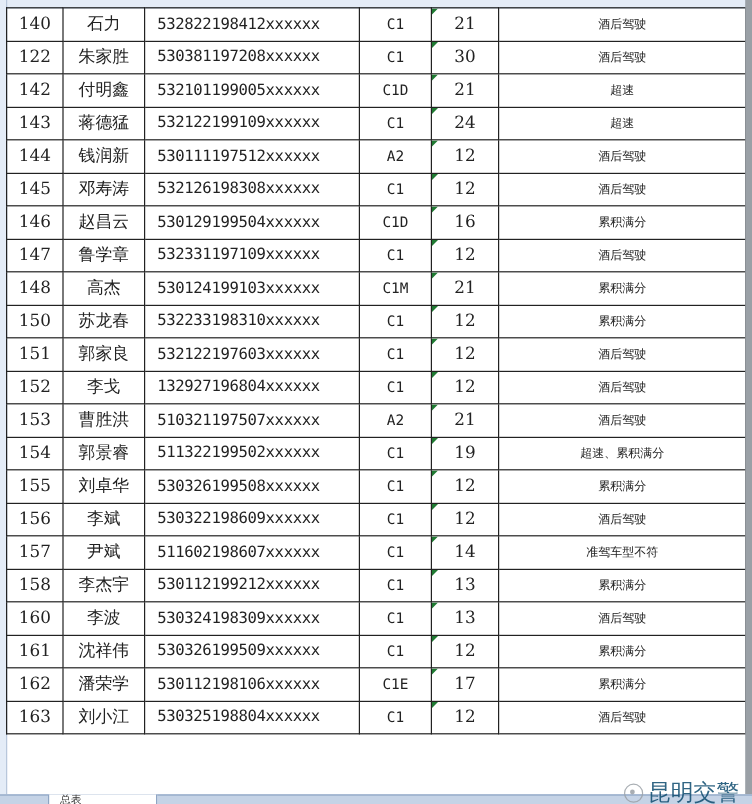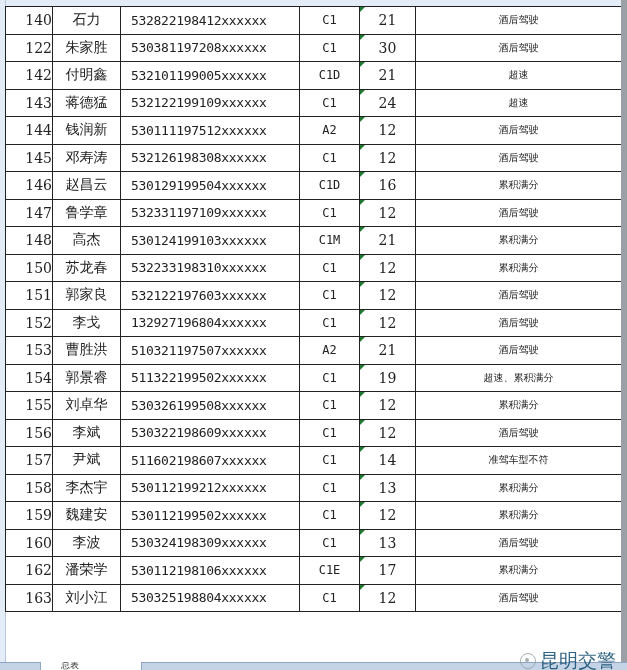--- a/index.html
+++ b/index.html
@@ -24,43 +24,43 @@
     position:absolute; left:5px; top:6px;
     border-collapse:collapse; table-layout:fixed;
     width:617px;
   }
   td {
     height:26.5px; padding:0; text-align:center; vertical-align:middle;
     font-size:14px; color:#222; white-space:nowrap; overflow:hidden;
     border:1px solid #222;
     position:relative;
   }
-  td.no { width:46px;text-align:right; }
+  td.no { width:46px; }
   td.name { width:67px; font-family:"DejaVu Sans", sans-serif; font-size:14px; }
   td.id { width:168px; font-family:"DejaVu Sans Mono", "Liberation Mono", monospace; font-size:13px; text-align:left; padding-left:10px; letter-spacing:-0.3px; }
   td.lic { width:59px; font-family:"DejaVu Sans Mono", monospace; font-size:12px; }
   td.pts { width:55px; }
   td.pts::before {
     content:""; position:absolute; left:0; top:0;
     border-top:5px solid #1f7a32; border-right:5px solid transparent;
   }
   td.reason { font-family:Liberation Serif, serif; font-size:10px; }
   .right-edge {
     position:absolute; left:621px; top:0; width:6px; height:662px;
     background:#9aa0a6;
   }
   .tabbar {
     position:absolute; left:0; top:662px; width:627px; height:8px;
     background:#c5d3e6; border-top:1px solid #8ea5c4;
   }
   .sheet-tab {
     position:absolute; left:40px; top:662px; width:80px; height:8px;
     background:#fff; border:1px solid #8ea5c4; border-top:none;
-    font-family:Liberation Mono, monospace; font-size:9px; color:#333;
-    line-height:8px; overflow:hidden; padding-left:20px;
+    font-family:Liberation Sans, sans-serif; font-size:9px; color:#333;
+    line-height:8px; overflow:hidden; padding-left:9px;
   }
   .watermark {
     position:absolute; left:520px; top:648px;
     font-family:"DejaVu Sans", sans-serif; font-size:19px; color:#0c4a6e;
     opacity:0.85; display:flex; align-items:center; gap:4px;
   }
   .wm-icon {
     width:14px; height:14px; border-radius:50%;
     border:1px solid #9aa0a6; display:inline-block; position:relative;
   }
@@ -215,34 +215,34 @@
         </tr>
         <tr>
           <td class="no">158</td>
           <td class="name">李杰宇</td>
           <td class="id">530112199212xxxxxx</td>
           <td class="lic">C1</td>
           <td class="pts">13</td>
           <td class="reason">累积满分</td>
         </tr>
         <tr>
-          <td class="no">159</td>
-          <td class="name">魏建安</td>
-          <td class="id">530112199502xxxxxx</td>
-          <td class="lic">C1</td>
-          <td class="pts">12</td>
-          <td class="reason">累积满分</td>
-        </tr>
-        <tr>
           <td class="no">160</td>
           <td class="name">李波</td>
           <td class="id">530324198309xxxxxx</td>
           <td class="lic">C1</td>
           <td class="pts">13</td>
           <td class="reason">酒后驾驶</td>
+        </tr>
+        <tr>
+          <td class="no">161</td>
+          <td class="name">沈祥伟</td>
+          <td class="id">530326199509xxxxxx</td>
+          <td class="lic">C1</td>
+          <td class="pts">12</td>
+          <td class="reason">累积满分</td>
         </tr>
         <tr>
           <td class="no">162</td>
           <td class="name">潘荣学</td>
           <td class="id">530112198106xxxxxx</td>
           <td class="lic">C1E</td>
           <td class="pts">17</td>
           <td class="reason">累积满分</td>
         </tr>
         <tr>

